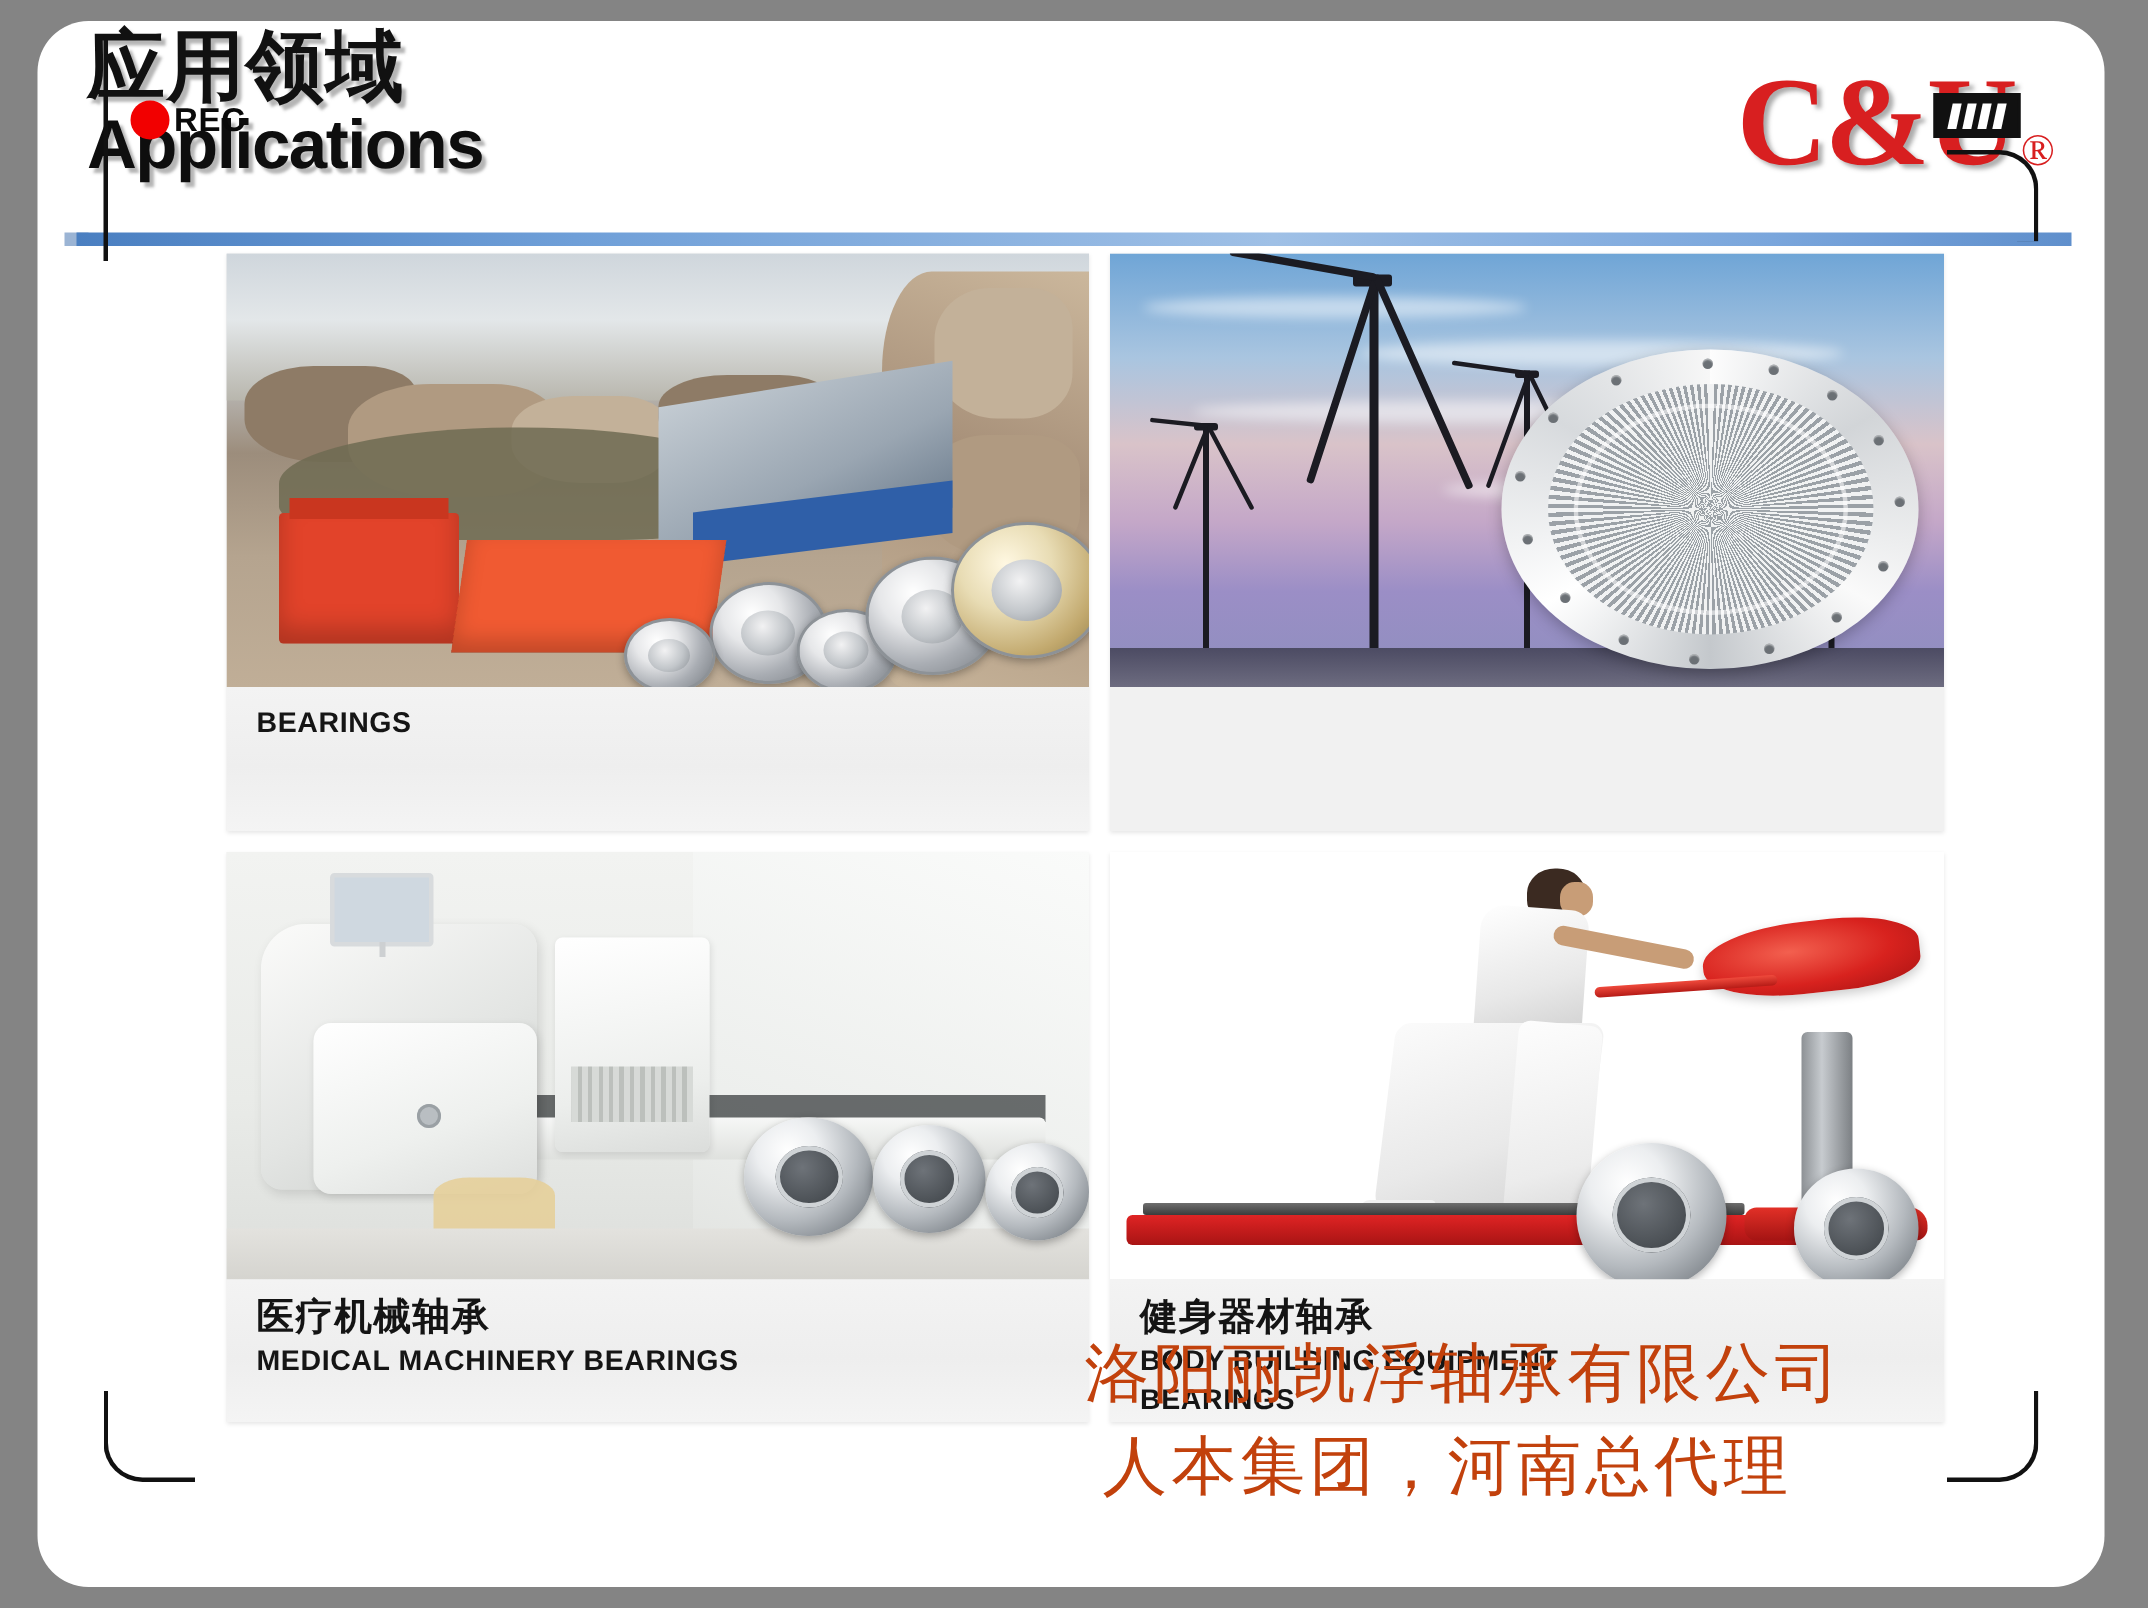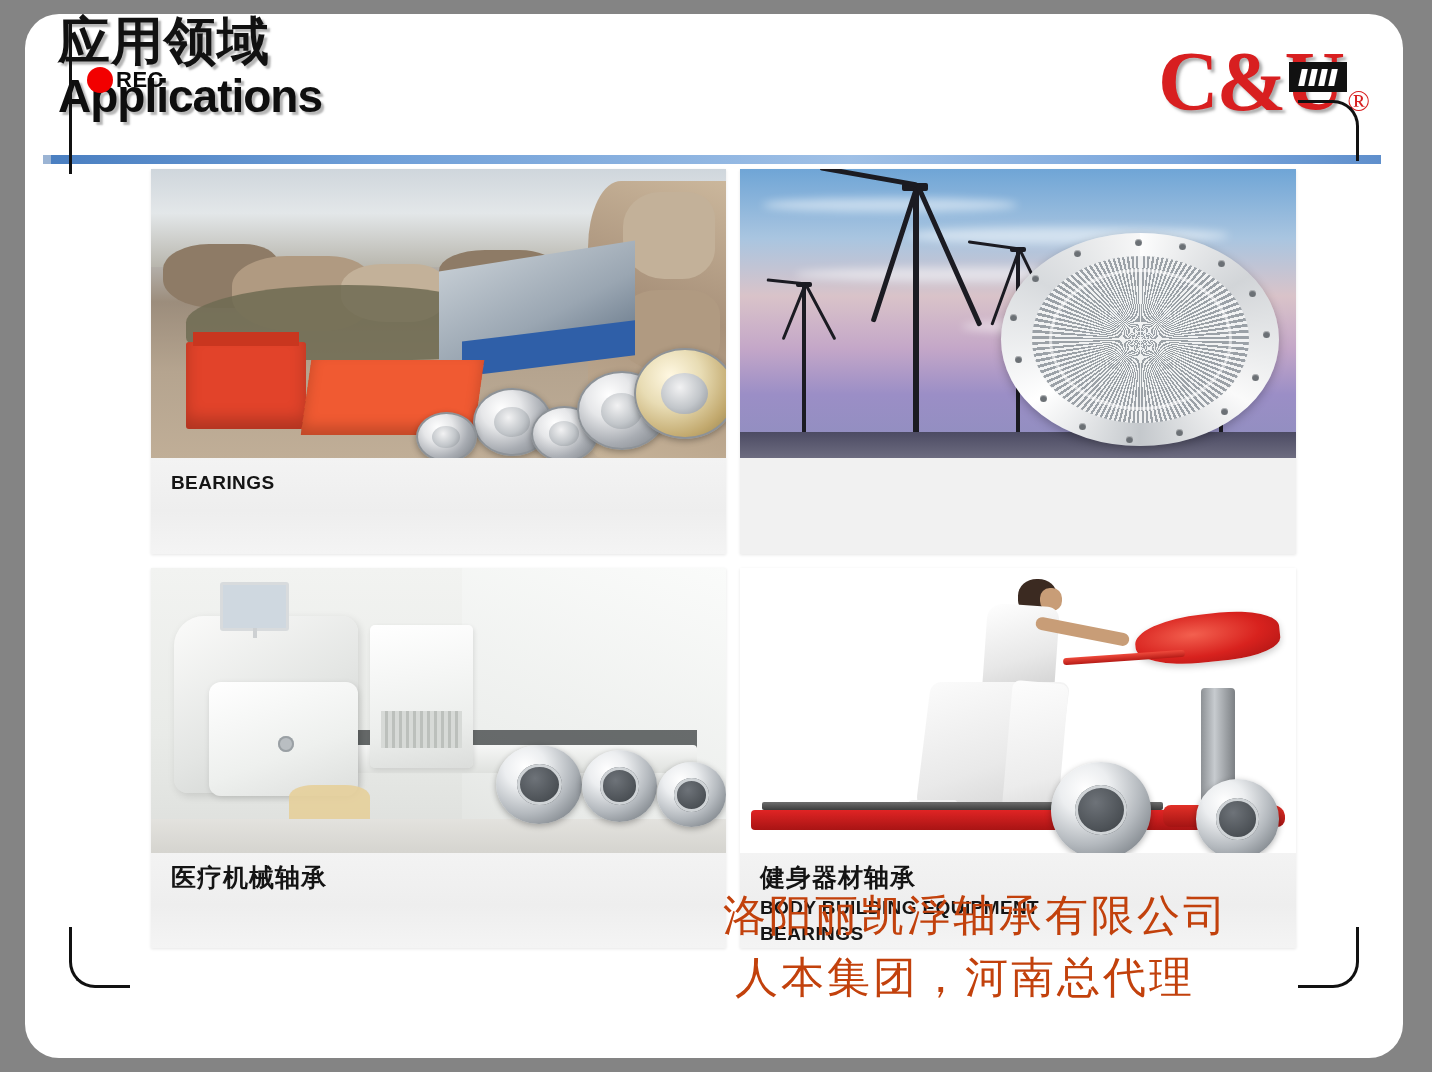--- a/index.html
+++ b/index.html
@@ -17,21 +17,21 @@
     border-radius:34px 34px 34px 34px;
     overflow:hidden;
   }
   
   .header{position:absolute;left:0;top:0;width:100%;height:150px;}
   .title-block{position:absolute;left:33px;top:4px;}
   .title-cn{
     font-size:52px;font-weight:bold;color:#111;line-height:56px;
     letter-spacing:1px;
     text-shadow:3px 3px 2px rgba(120,120,120,.55);
-    font-family:Liberation Mono, monospace;
+    font-family:Liberation Serif, serif;
     white-space:nowrap;
   }
   .title-en{
     font-size:46px;font-weight:bold;color:#0e0e0e;line-height:52px;
     margin-top:-4px;letter-spacing:-1px;
     text-shadow:3px 3px 2px rgba(120,120,120,.55);
     white-space:nowrap;
   }
   
   .rec-badge{
@@ -364,20 +364,21 @@
           <div class="ct-mon"></div>
           <div class="ct-yellow"></div>
           <div class="ct-floor"></div>
           <div class="dgbb" style="left:60%;top:62%;width:15%;height:28%;"></div>
           <div class="dgbb" style="left:75%;top:64%;width:13%;height:25%;"></div>
           <div class="dgbb" style="left:88%;top:68%;width:12%;height:23%;"></div>
         </div>
       </div>
       <div class="card-cap">
         <div class="cap-cn">医疗机械轴承</div>
+        <div class="cap-en">MEDICAL MACHINERY BEARINGS</div>
       </div>
     </div>
 
     <div class="card">
       <div class="card-photo">
         <div class="p-fit">
           <div class="tread-tower"></div>
           <div class="tread-console"></div>
           <div class="tread-bar"></div>
           <div class="man-head"></div>

